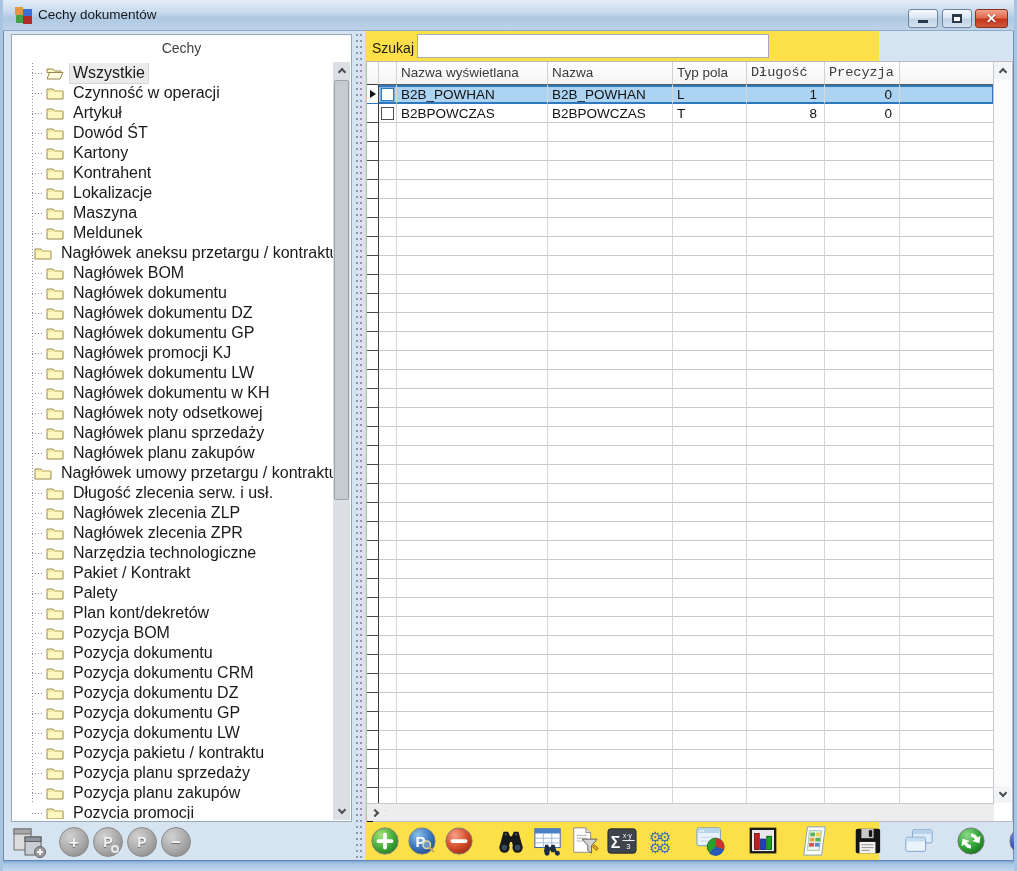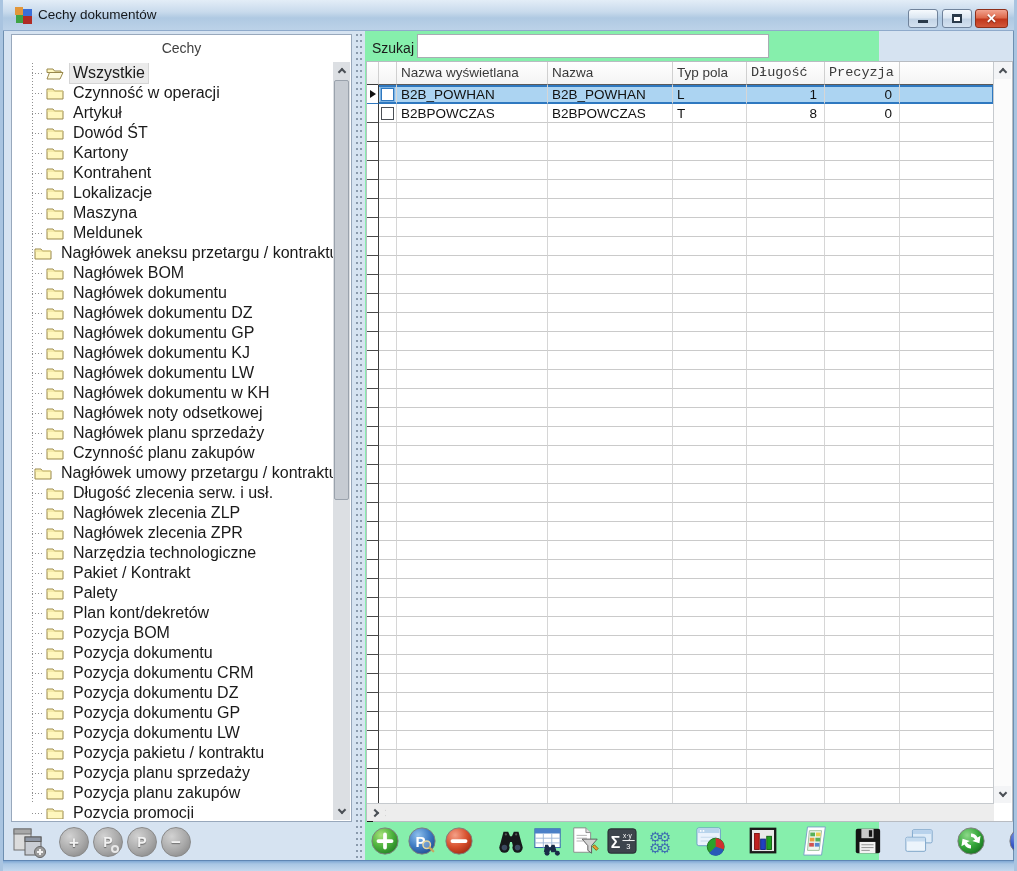--- a/index.html
+++ b/index.html
@@ -55,21 +55,21 @@
     border:1px solid #8A8A8A;color:#F2F2F2;font-weight:bold;cursor:default;}
   .gbtn .sym{font-size:17px;line-height:1;text-shadow:0 1px 1px #666;}
   .gbtn .symP{font-size:14px;line-height:1;text-shadow:0 1px 1px #666;}
   #lw-icon{width:40px;height:34px;margin-right:8px;}
   
   #splitter{position:absolute;left:351px;top:34px;width:10px;height:824px;
     background-image:repeating-linear-gradient(to bottom,#8A9AAC 0 2px,transparent 2px 6px),
                      repeating-linear-gradient(to bottom,#8A9AAC 0 2px,transparent 2px 6px);
     background-size:2px 100%,2px 100%;background-position:2px 0,6px 0;background-repeat:no-repeat;cursor:col-resize;}
   
-  #rightpanel{position:absolute;left:362px;top:31px;width:514px;height:829px;background:#86efac;}
+  #rightpanel{position:absolute;left:362px;top:31px;width:514px;height:829px;background:#fde047;}
   #searchlabel{position:absolute;left:7px;top:9px;font-size:14px;color:#1a1a1a;}
   #searchinput{position:absolute;left:52px;top:3px;width:352px;height:24px;border:1px solid #A8ADB3;background:#fff;font-size:13px;padding:0 4px;outline:none;}
   
   #table{position:absolute;left:1px;top:30px;width:647px;height:761px;background:#fff;border:1px solid #B8BCC2;}
   #grid{position:absolute;left:0;top:0;width:627px;height:741px;overflow:hidden;}
   .trow{display:flex;height:19px;}
   .thead{height:23px;background:linear-gradient(to bottom,#FFFFFF,#F3F3F3);}
   .cell{flex:0 0 auto;overflow:hidden;white-space:nowrap;font-size:13.5px;color:#111;
     border-right:1px solid #D6D6D6;border-bottom:1px solid #CACACA;padding:2px 4px 0 4px;}
   .thead .cell{color:#3a3a3a;border-bottom:1px solid #5A5A5A;border-right:1px solid #D0D0D0;padding-top:3px;}
@@ -241,21 +241,21 @@
               <path d="M1 5 H17" stroke="#E8DB8E" fill="none"></path>
             </svg></span>
           <span class="tlabel">Nagłówek dokumentu GP</span>
         </div>
         <div class="titem">
           <span class="tconn"></span>
           <span class="ticon"><svg viewBox="0 0 18 14">
               <path d="M1 3 h6 l1.5 2 H17 V13 H1 z" fill="#FFF7BE" stroke="#99884C"></path>
               <path d="M1 5 H17" stroke="#E8DB8E" fill="none"></path>
             </svg></span>
-          <span class="tlabel">Nagłówek dokumentu KJ</span>
+          <span class="tlabel">Nagłówek promocji KJ</span>
         </div>
         <div class="titem">
           <span class="tconn"></span>
           <span class="ticon"><svg viewBox="0 0 18 14">
               <path d="M1 3 h6 l1.5 2 H17 V13 H1 z" fill="#FFF7BE" stroke="#99884C"></path>
               <path d="M1 5 H17" stroke="#E8DB8E" fill="none"></path>
             </svg></span>
           <span class="tlabel">Nagłówek dokumentu LW</span>
         </div>
         <div class="titem">
@@ -281,21 +281,21 @@
               <path d="M1 5 H17" stroke="#E8DB8E" fill="none"></path>
             </svg></span>
           <span class="tlabel">Nagłówek planu sprzedaży</span>
         </div>
         <div class="titem">
           <span class="tconn"></span>
           <span class="ticon"><svg viewBox="0 0 18 14">
               <path d="M1 3 h6 l1.5 2 H17 V13 H1 z" fill="#FFF7BE" stroke="#99884C"></path>
               <path d="M1 5 H17" stroke="#E8DB8E" fill="none"></path>
             </svg></span>
-          <span class="tlabel">Czynność planu zakupów</span>
+          <span class="tlabel">Nagłówek planu zakupów</span>
         </div>
         <div class="titem">
           <span class="tconn"></span>
           <span class="ticon"><svg viewBox="0 0 18 14">
               <path d="M1 3 h6 l1.5 2 H17 V13 H1 z" fill="#FFF7BE" stroke="#99884C"></path>
               <path d="M1 5 H17" stroke="#E8DB8E" fill="none"></path>
             </svg></span>
           <span class="tlabel">Nagłówek umowy przetargu / kontraktu głównego</span>
         </div>
         <div class="titem">

